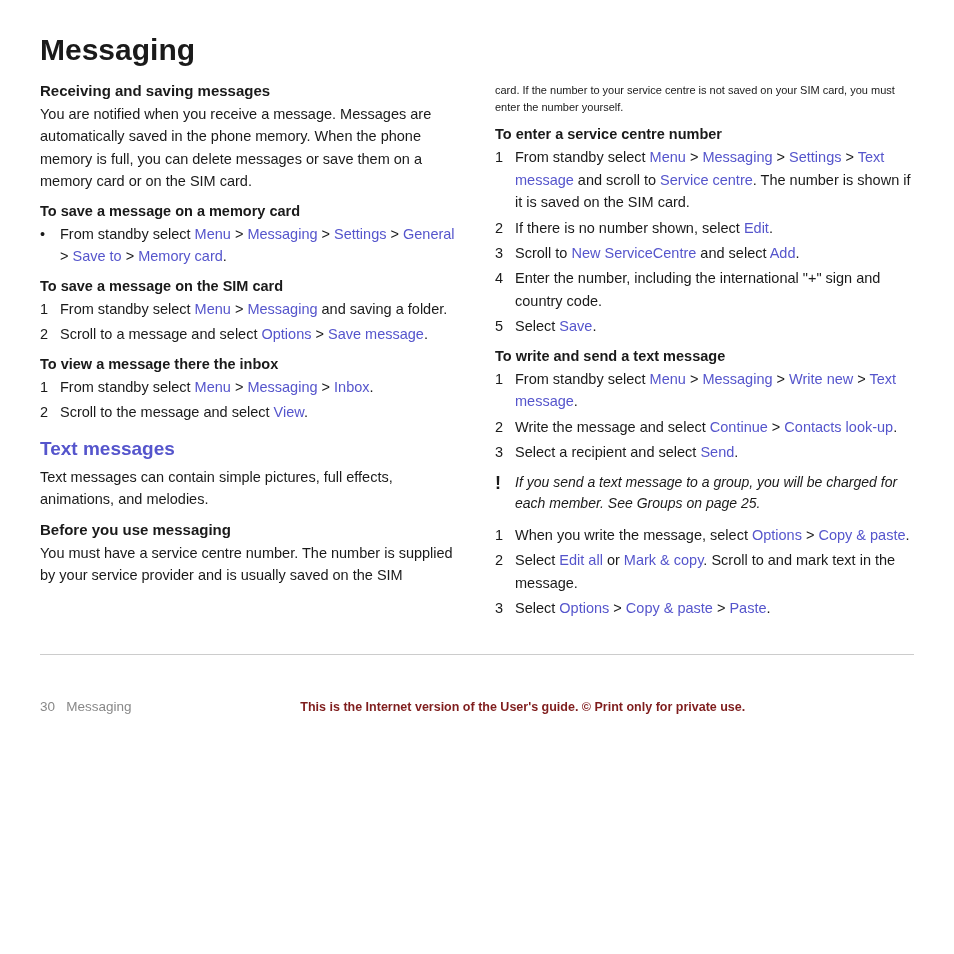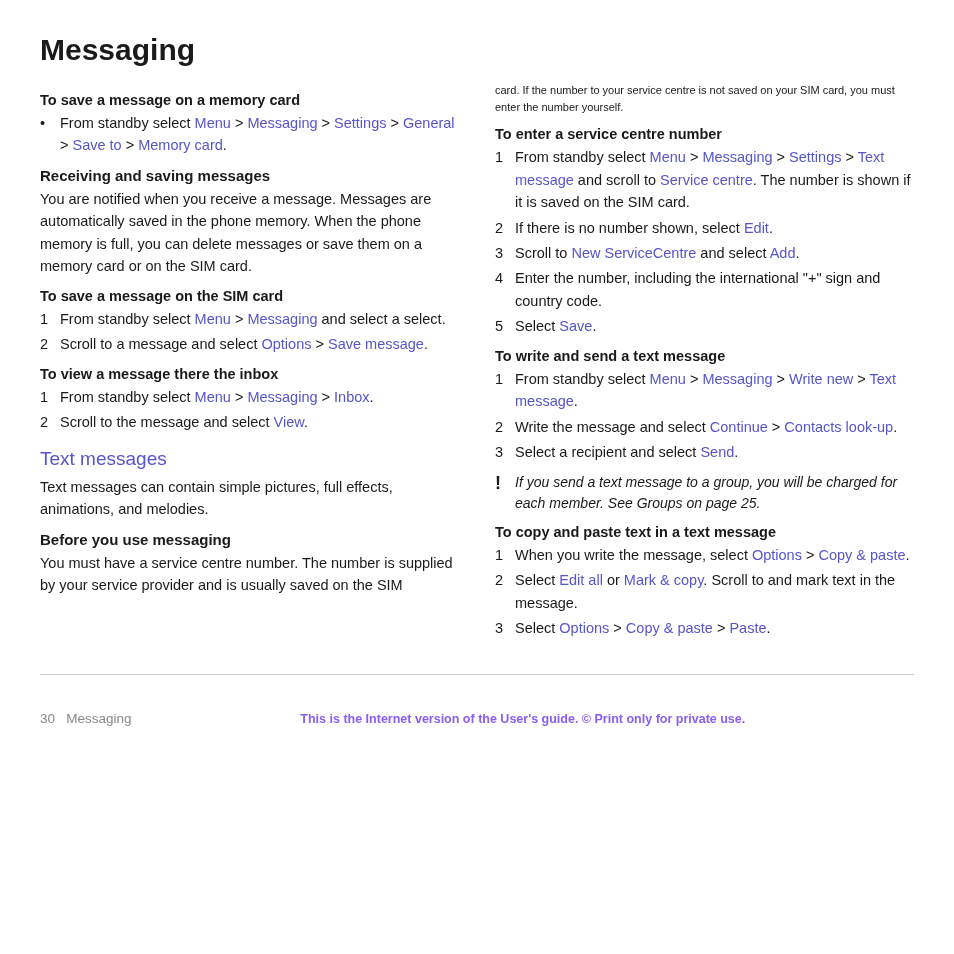--- a/index.html
+++ b/index.html
@@ -84,21 +84,21 @@
       min-width: 14px;
       flex-shrink: 0;
     }
 
     .subsection {
       margin-bottom: 10px;
     }
 
     .text-messages-heading {
       font-size: 19px;
-      font-weight: normal;
+      font-weight: bold;
       color: #5555cc;
       margin-top: 14px;
       margin-bottom: 6px;
     }
 
     .note-row {
       display: flex;
       gap: 6px;
       font-style: italic;
       font-size: 14px;
@@ -111,34 +111,35 @@
       font-size: 18px;
       font-weight: bold;
       color: #1a1a1a;
       min-width: 14px;
       flex-shrink: 0;
       margin-top: -2px;
     }
 
     .footer {
       border-top: 1px solid #cccccc;
+      padding-top: 8px;
       margin-top: 24px;
       display: flex;
       justify-content: space-between;
       align-items: flex-end;
     }
 
     .footer-page {
       font-size: 13.5px;
       color: #888888;
     }
 
     .footer-caption {
       font-size: 12.5px;
-      color: #8b5cf6;
+      color: #7f1d1d;
       font-weight: bold;
       text-align: center;
       flex: 1;
       padding: 0 10px;
       margin-top: 37px;
     }
 
     .col-right-intro {
       font-size: 11px;
       line-height: 1.55;
@@ -148,41 +149,41 @@
 </head>
 <body>
 
 <h1 class="page-title">Messaging</h1>
 
 <div class="two-col">
 
   <div class="col-left">
 
     <div class="subsection">
+      <div class="section-heading-bold">Receiving and saving messages</div>
+      <div class="body-text">You are notified when you receive a message. Messages are automatically saved in the phone memory. When the phone memory is full, you can delete messages or save them on a memory card or on the SIM card.</div>
+    </div>
+
+    <div class="subsection">
       <div class="italic-heading">To save a message on a memory card</div>
       <div class="bullet-item">
         <span class="bullet-sym">•</span>
         <span>
           <span>From standby select </span><a class="link">Menu</a><span> &gt; </span><a class="link">Messaging</a><span> &gt; </span><a class="link">Settings</a><span> &gt; </span><a class="link">General</a><br>
           <span> &gt; </span><a class="link">Save to</a><span> &gt; </span><a class="link">Memory card</a><span>.</span>
         </span>
       </div>
     </div>
 
     <div class="subsection">
-      <div class="section-heading-bold">Receiving and saving messages</div>
-      <div class="body-text">You are notified when you receive a message. Messages are automatically saved in the phone memory. When the phone memory is full, you can delete messages or save them on a memory card or on the SIM card.</div>
-    </div>
-
-    <div class="subsection">
       <div class="italic-heading">To save a message on the SIM card</div>
       <div class="numbered-item">
         <span class="num">1</span>
         <span>
-          <span>From standby select </span><a class="link">Menu</a><span> &gt; </span><a class="link">Messaging</a><span> and select a select.</span>
+          <span>From standby select </span><a class="link">Menu</a><span> &gt; </span><a class="link">Messaging</a><span> and saving a folder.</span>
         </span>
       </div>
       <div class="numbered-item">
         <span class="num">2</span>
         <span>
           <span>Scroll to a message and select </span><a class="link">Options</a><span> &gt; </span><a class="link">Save message</a><span>.</span>
         </span>
       </div>
     </div>
 
@@ -269,21 +270,20 @@
         </span>
       </div>
 
       <div class="note-row">
         <span class="note-sym">!</span>
         <span>If you send a text message to a group, you will be charged for each member. See Groups on page 25.</span>
       </div>
     </div>
 
     <div class="subsection">
-      <div class="italic-heading">To copy and paste text in a text message</div>
       <div class="numbered-item">
         <span class="num">1</span>
         <span>
           <span>When you write the message, select </span><a class="link">Options</a><span> &gt; </span><a class="link">Copy &amp; paste</a><span>.</span>
         </span>
       </div>
       <div class="numbered-item">
         <span class="num">2</span>
         <span>
           <span>Select </span><a class="link">Edit all</a><span> or </span><a class="link">Mark &amp; copy</a><span>. Scroll to and mark text in the message.</span>

